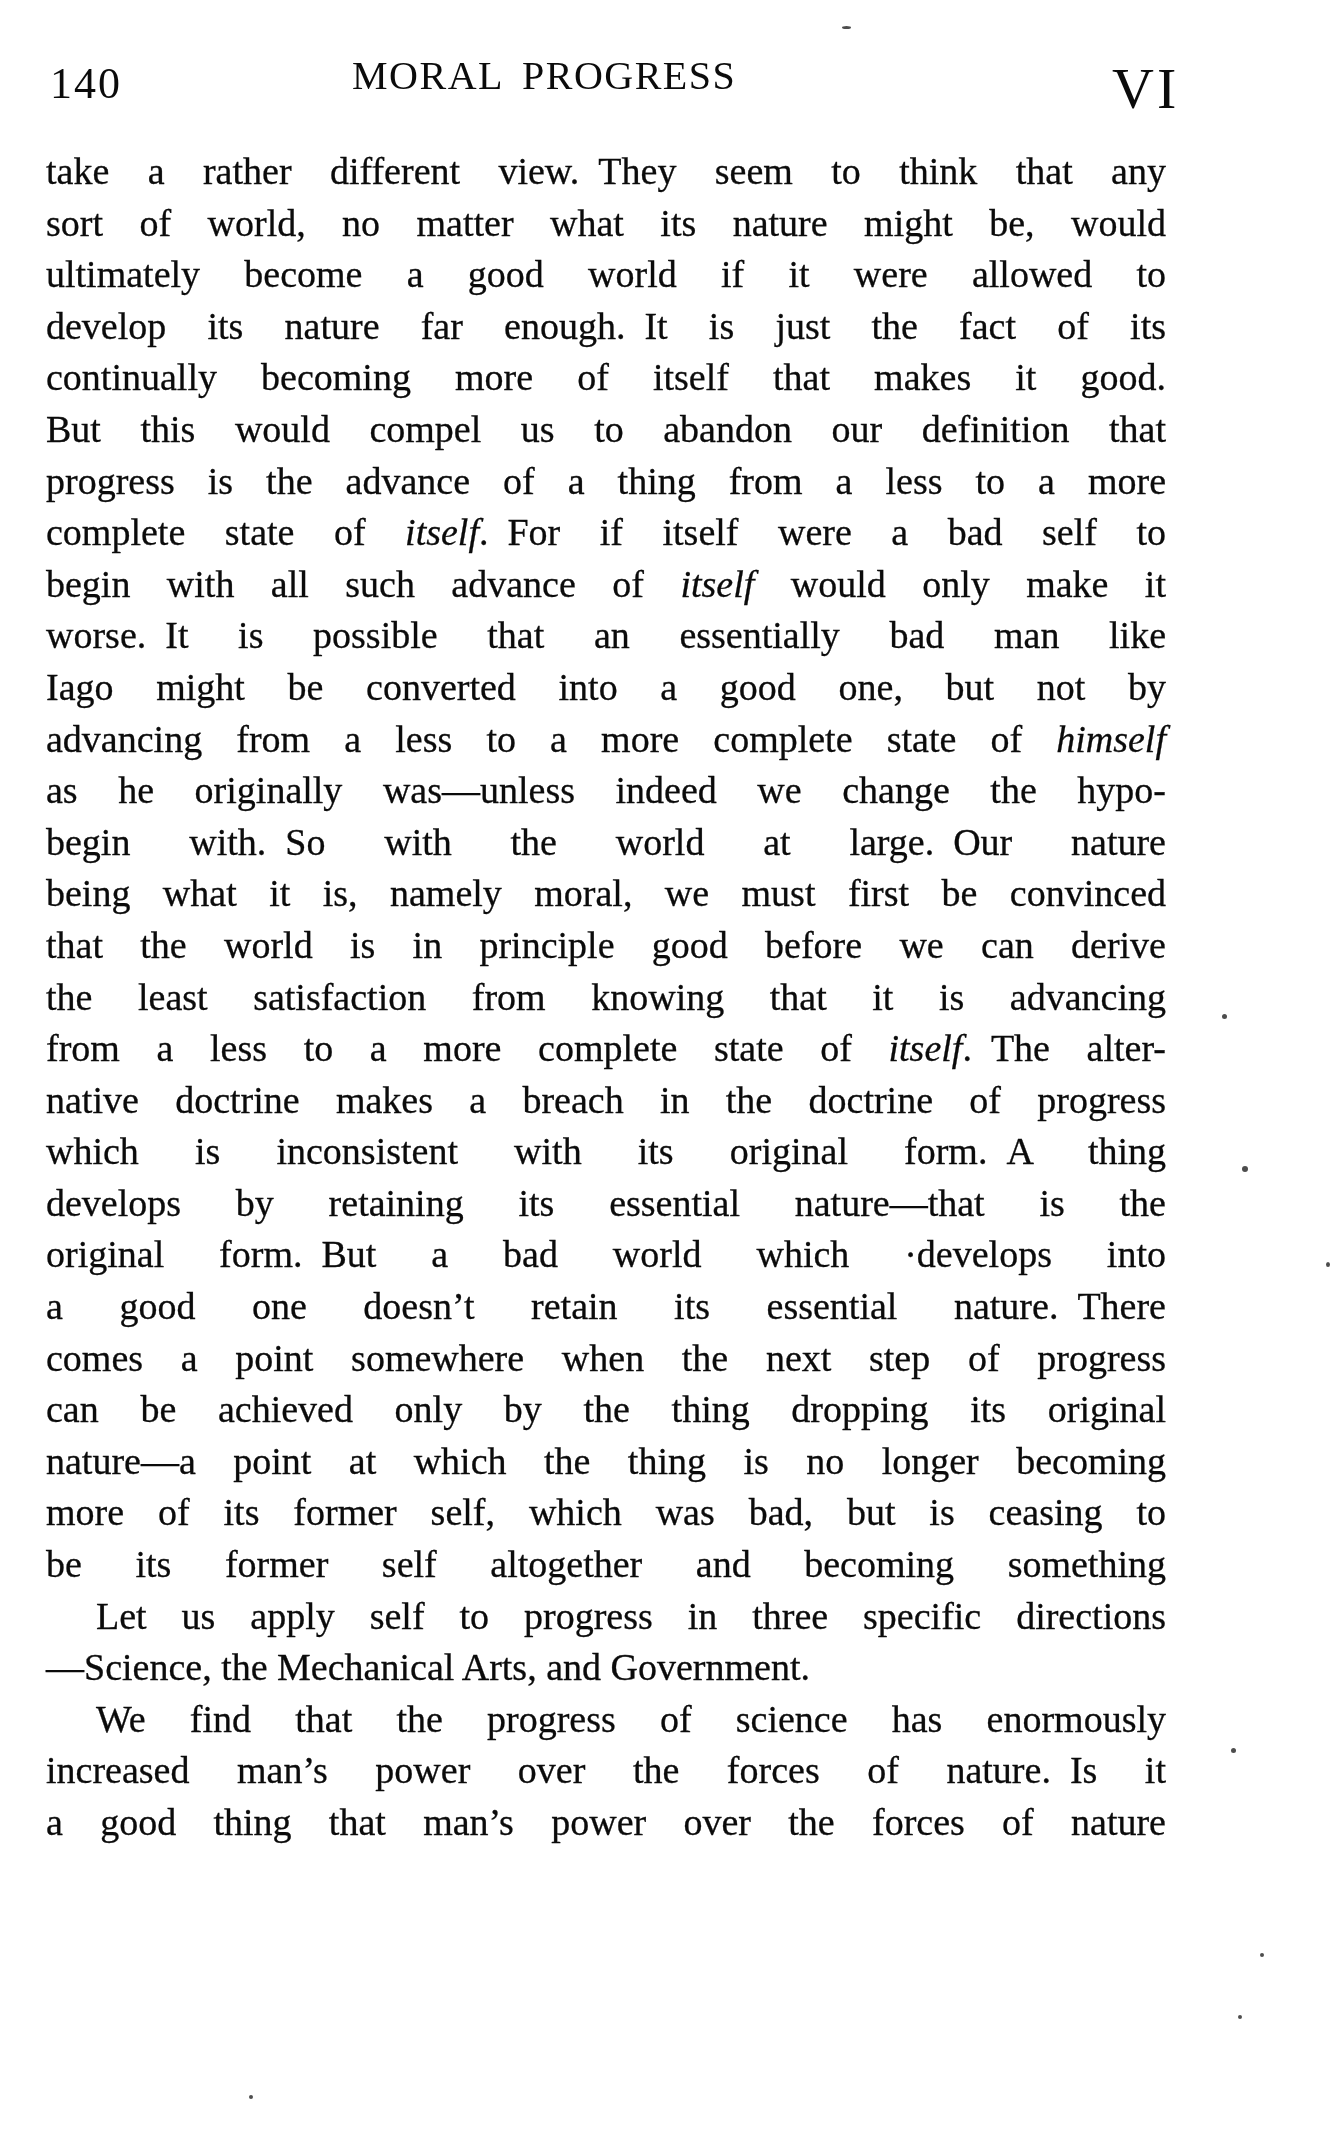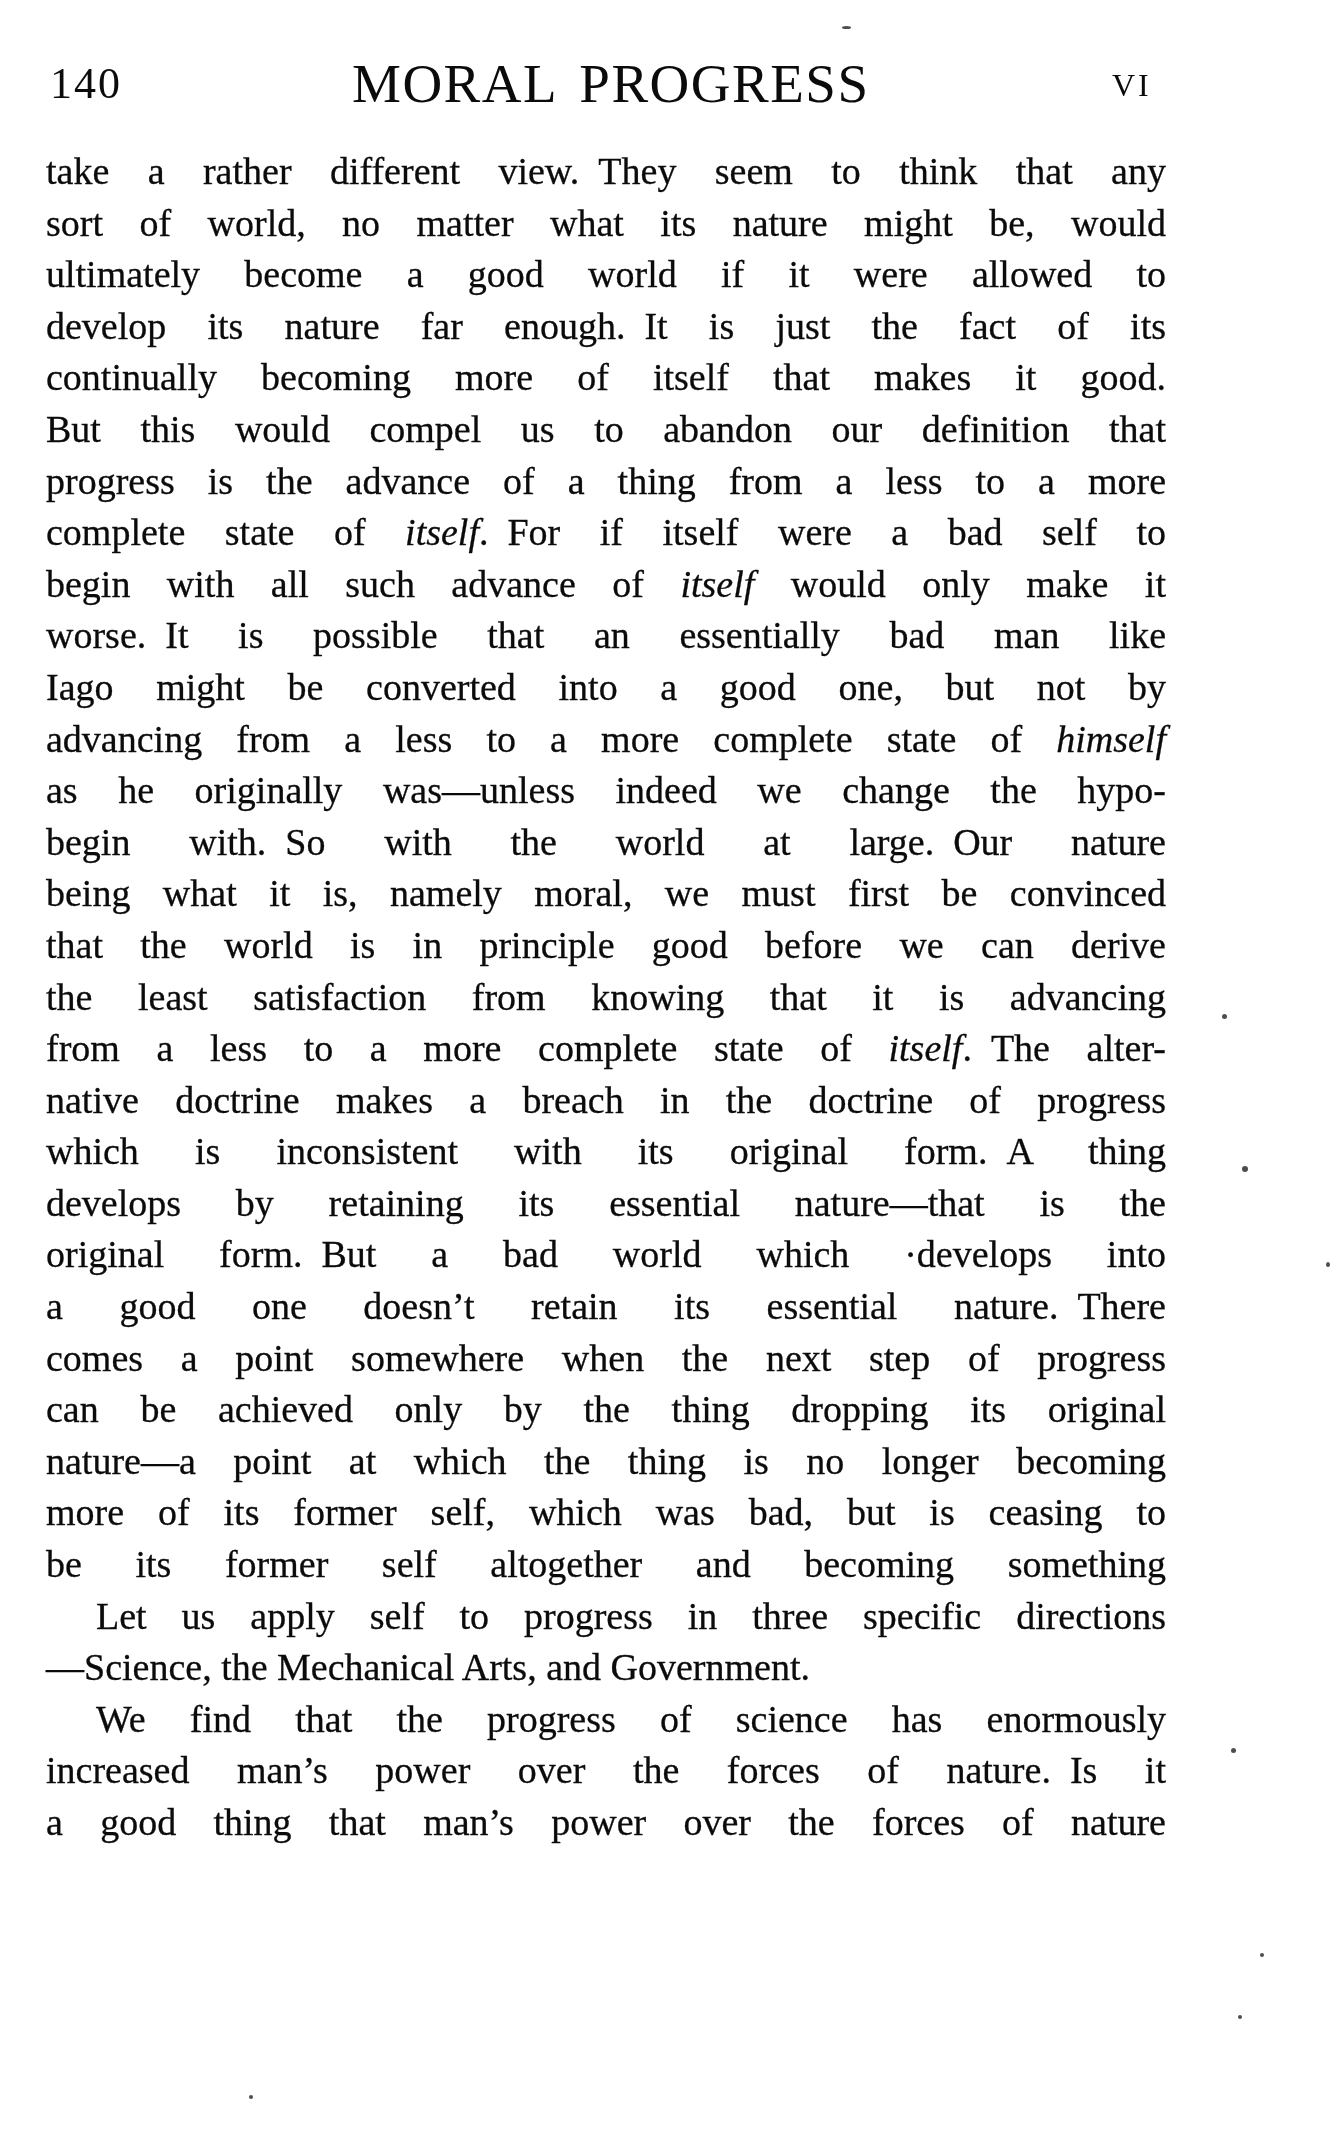--- a/index.html
+++ b/index.html
@@ -19,30 +19,29 @@
   
   .hdr-num {
     position: absolute;
     left: 50px; top: 58px;
     font-size: 44px;
     letter-spacing: 2px;
   }
   .hdr-title {
     position: absolute;
     left: 352px; top: 52px;
-    font-size: 55px;
+    font-size: 40px;
     letter-spacing: 1.5px;
     word-spacing: 8px;
   }
   .hdr-chap {
     position: absolute;
     left: 1112px; top: 55px;
-    font-size: 32px;
+    font-size: 58px;
     letter-spacing: 3px;
-    margin-top: 12px;
   }
   
   .body-block {
     position: absolute;
     left: 46px; top: 146px;
     width: 1120px;
   }
   .line {
     height: 51.6px;
     line-height: 51.6px;

